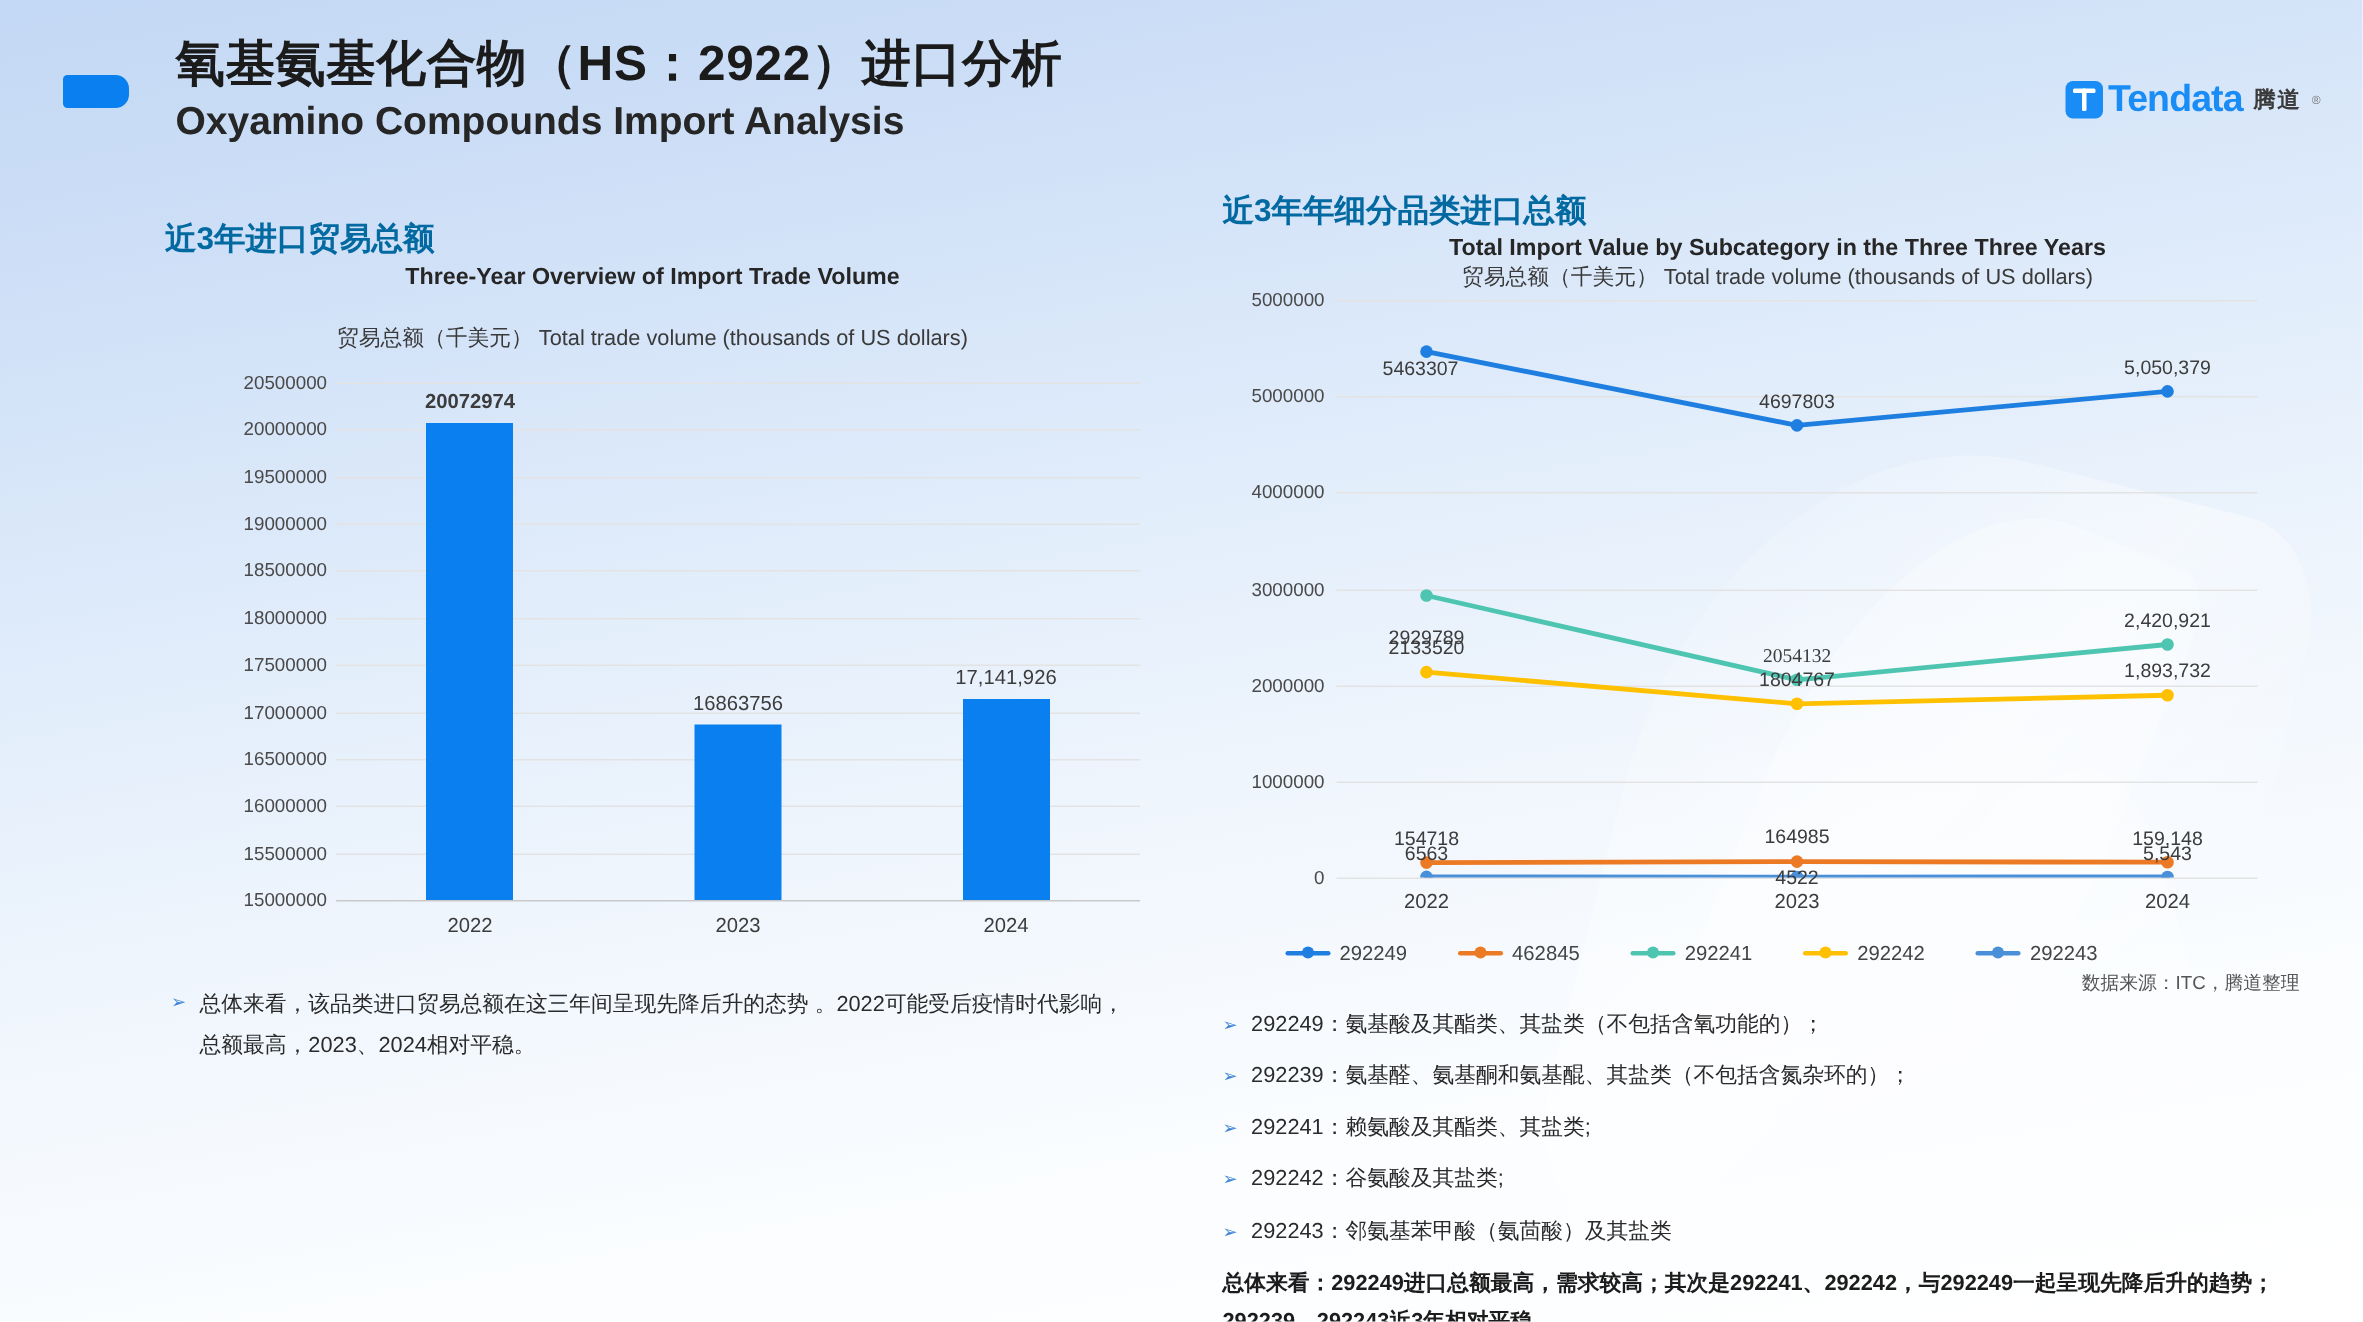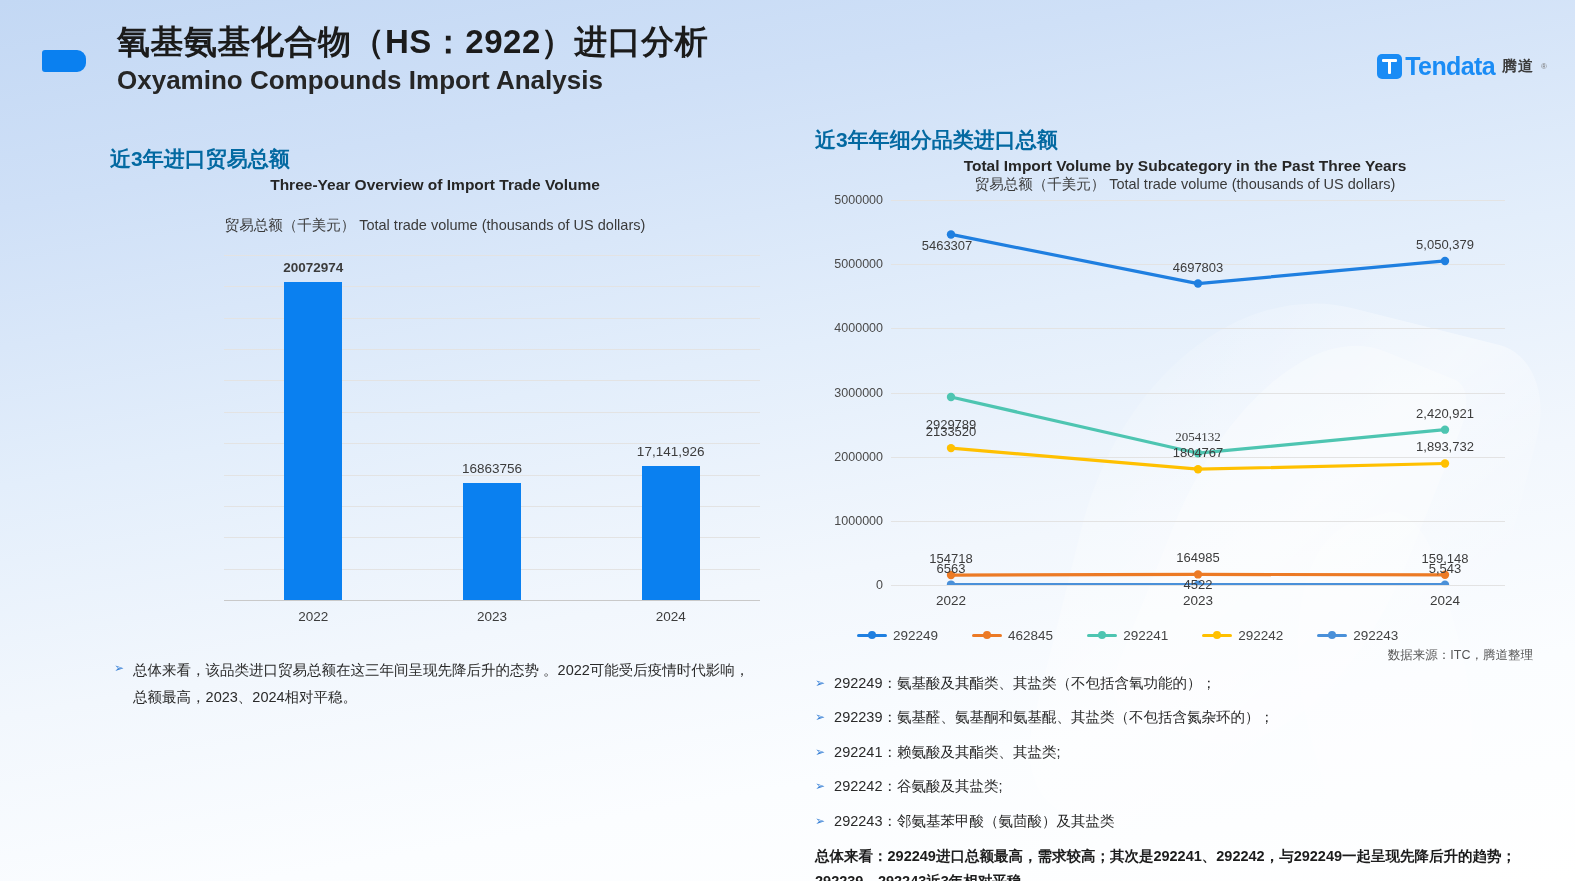--- a/index.html
+++ b/index.html
@@ -85,20 +85,34 @@
   <div class="logo-word">Tendata</div>
   <div class="logo-cn">腾道</div>
   <div class="logo-r">®</div>
 </div>
 
 <div id="left-panel">
   <div class="p-title-cn">近3年进口贸易总额</div>
   <div class="p-title-en">Three-Year Overview of Import Trade Volume</div>
   <div class="p-unit" style="margin-top:22px">贸易总额（千美元） Total trade volume (thousands of US dollars)</div>
   <div id="bar-chart">
+    <div class="ylab-col" id="bar-yticks">
+        <div class="ytick" style="top: 0px;">20500000</div>
+        <div class="ytick" style="top: 31.3636px;">20000000</div>
+        <div class="ytick" style="top: 62.7273px;">19500000</div>
+        <div class="ytick" style="top: 94.0909px;">19000000</div>
+        <div class="ytick" style="top: 125.455px;">18500000</div>
+        <div class="ytick" style="top: 156.818px;">18000000</div>
+        <div class="ytick" style="top: 188.182px;">17500000</div>
+        <div class="ytick" style="top: 219.545px;">17000000</div>
+        <div class="ytick" style="top: 250.909px;">16500000</div>
+        <div class="ytick" style="top: 282.273px;">16000000</div>
+        <div class="ytick" style="top: 313.636px;">15500000</div>
+        <div class="ytick" style="top: 345px;">15000000</div>
+      </div>
     <div class="plot" id="bar-plot">
         <div class="gline" style="top: 0px;"></div>
         <div class="gline" style="top: 31.3636px;"></div>
         <div class="gline" style="top: 62.7273px;"></div>
         <div class="gline" style="top: 94.0909px;"></div>
         <div class="gline" style="top: 125.455px;"></div>
         <div class="gline" style="top: 156.818px;"></div>
         <div class="gline" style="top: 188.182px;"></div>
         <div class="gline" style="top: 219.545px;"></div>
         <div class="gline" style="top: 250.909px;"></div>
@@ -117,21 +131,21 @@
       </div>
   </div>
   <div class="note" style="margin-top:42px;padding-left:4px">
     <span class="arrow">➢</span>
     <span>总体来看，该品类进口贸易总额在这三年间呈现先降后升的态势 。2022可能受后疫情时代影响，总额最高，2023、2024相对平稳。</span>
   </div>
 </div>
 
 <div id="right-panel">
   <div class="p-title-cn">近3年年细分品类进口总额</div>
-  <div class="p-title-en">Total Import Volume by Subcategory in the Past Three Years</div>
+  <div class="p-title-en">Total Import Value by Subcategory in the Three Three Years</div>
   <div class="p-unit">贸易总额（千美元） Total trade volume (thousands of US dollars)</div>
   <div id="line-chart">
     <div class="ylab-col" id="line-yticks" style="width:68px">
         <div class="ytick" style="top: 0px;">5000000</div>
         <div class="ytick" style="top: 64.1667px;">5000000</div>
         <div class="ytick" style="top: 128.333px;">4000000</div>
         <div class="ytick" style="top: 192.5px;">3000000</div>
         <div class="ytick" style="top: 256.667px;">2000000</div>
         <div class="ytick" style="top: 320.833px;">1000000</div>
         <div class="ytick" style="top: 385px;">0</div>

